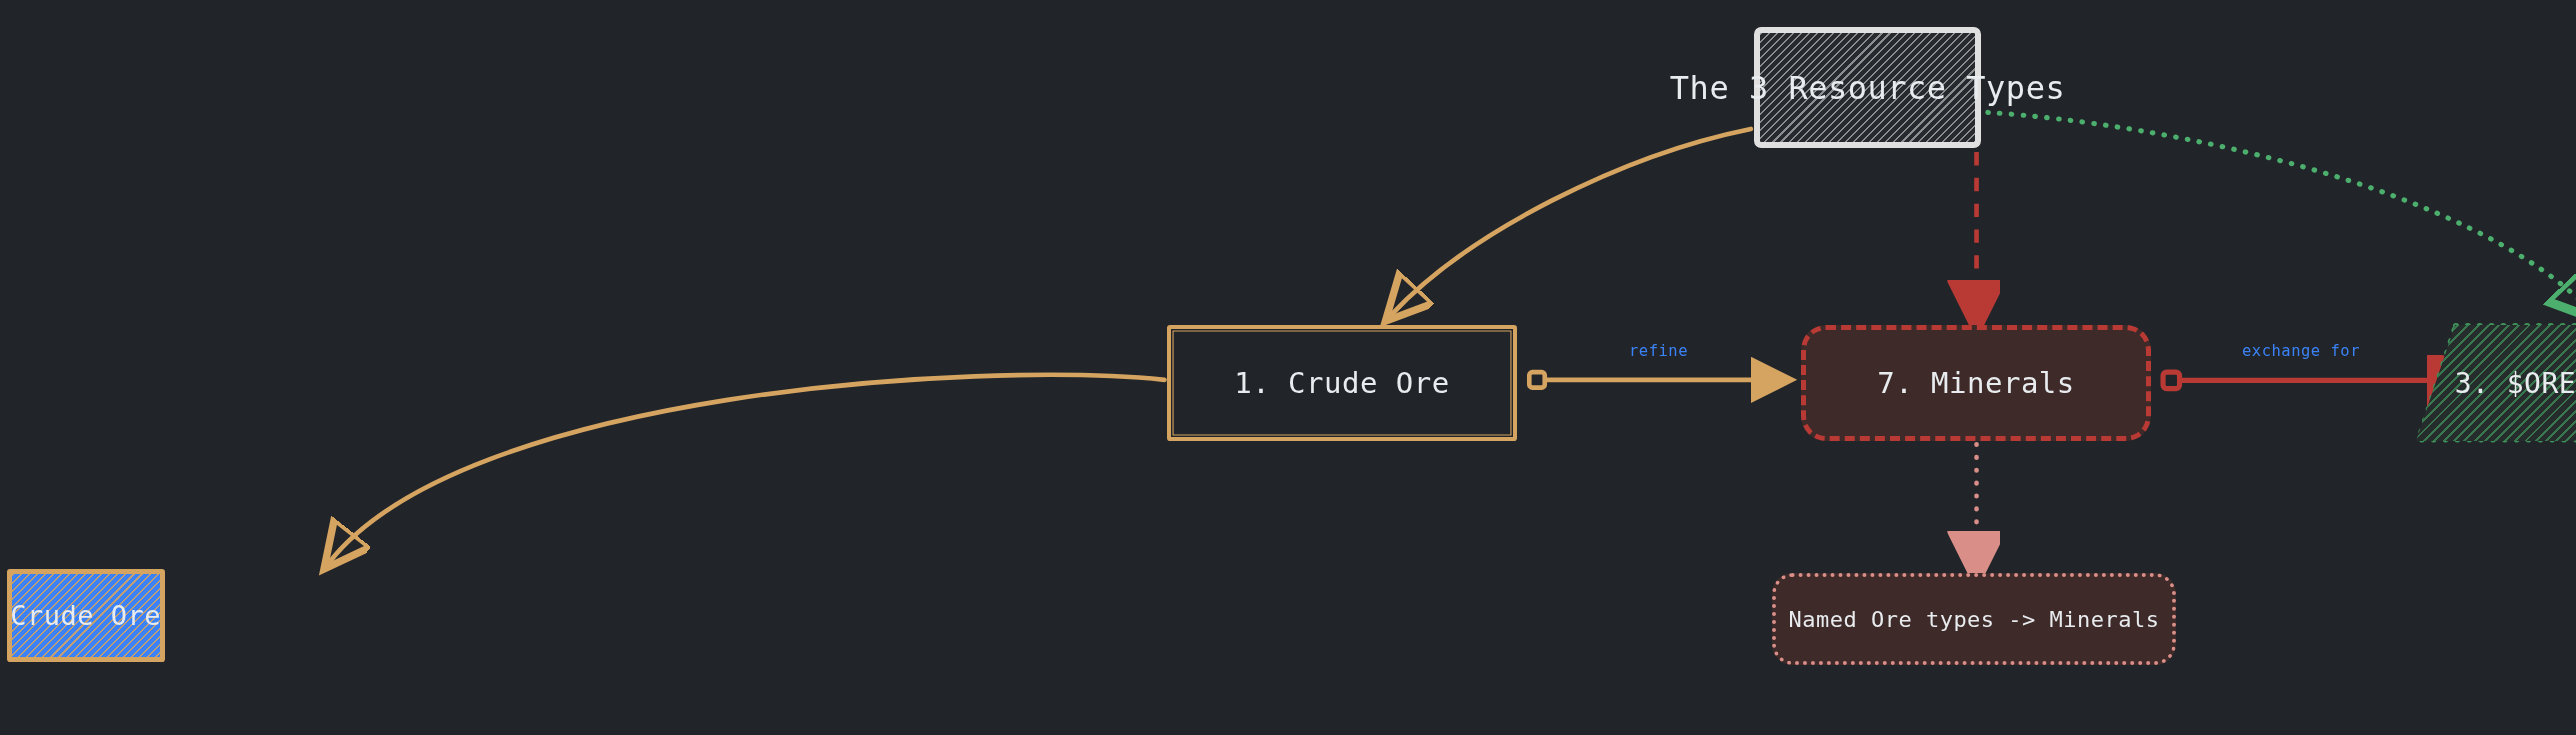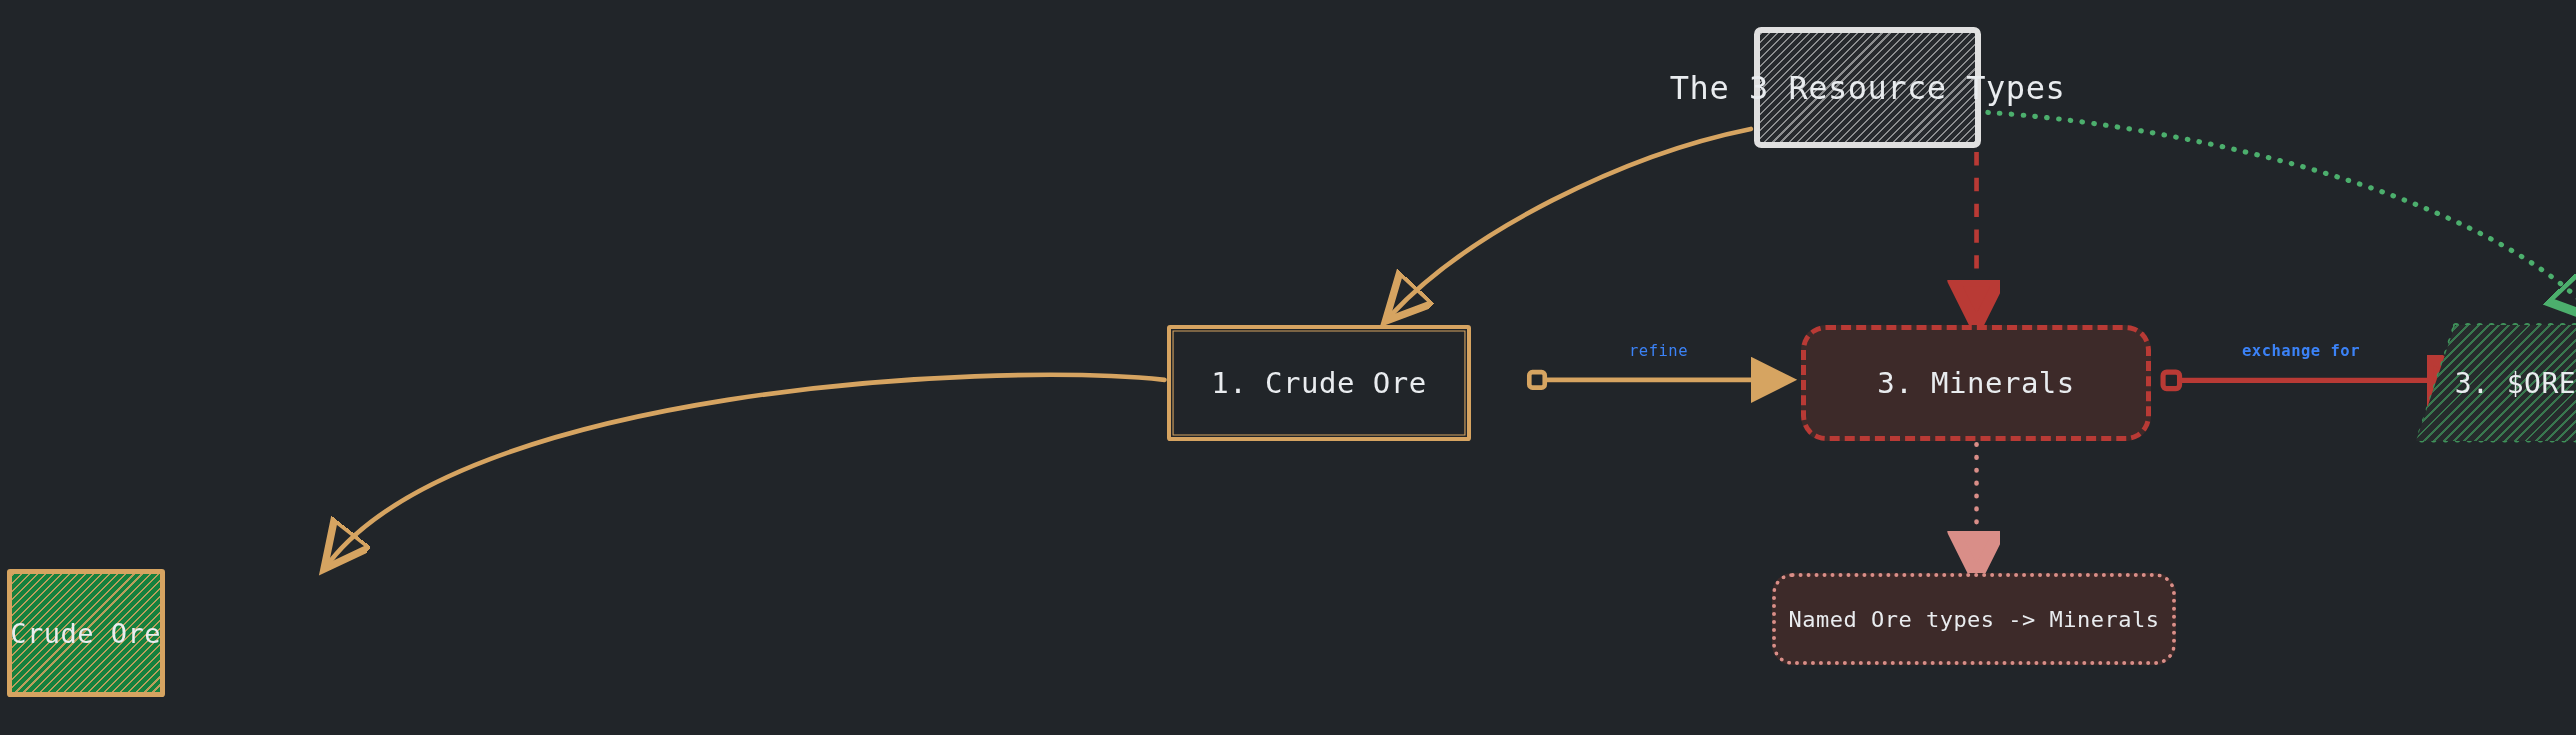--- a/index.html
+++ b/index.html
@@ -22,21 +22,21 @@
     border:6.7px solid #e0e0e0;border-radius:7.2px;
     background:#26292d;
   }
   .n-title .hatch{position:absolute;inset:0;
     background:repeating-linear-gradient(135deg, rgba(224,224,224,.55) 0 1.5px, rgba(0,0,0,0) 1.5px 5.7px);
   }
   .n-title .lbl{font-size:32px;}
 
   
   .n-crude1{
-    left:1167px;top:325px;width:304px;height:116px;
+    left:1167px;top:325px;width:350px;height:116px;
     border:4.6px solid #d6a461;border-radius:3.1px;background:#212529;
     box-shadow: inset 0 0 0 1.5px #212529, inset 0 0 0 2.6px #d6a461;
   }
   .n-crude1 .lbl{font-size:29px;}
 
   
   .n-min{
     left:1801px;top:325px;width:350px;height:116px;
     border:5.7px dashed #b93a35;border-radius:25px;
     background:#3d2a29;
@@ -52,39 +52,39 @@
     -webkit-clip-path:polygon(11% 0,89% 0,100% 100%,0 100%);
     clip-path:polygon(11% 0,89% 0,100% 100%,0 100%);
     background:
       repeating-linear-gradient(135deg, rgba(63,145,90,.75) 0 2.1px, rgba(0,0,0,0) 2.1px 7.2px),
       #262b2c;
   }
   .n-ore .lbl{font-size:28px;}
 
   
   .n-crude2{
-    left:6.7px;top:569px;width:158px;height:128px;
-    border:5.2px solid #d6a461;border-radius:3.1px;background:#15803d;
+    left:6.7px;top:569px;width:158px;height:93px;
+    border:5.2px solid #d6a461;border-radius:3.1px;background:#3b82f6;
   }
   .n-crude2 .hatch{position:absolute;inset:0;
     background:repeating-linear-gradient(135deg, rgba(214,164,97,.85) 0 1.5px, rgba(0,0,0,0) 1.5px 5.7px);
   }
   .n-crude2 .lbl{font-size:27px;}
 
   
   .n-note{
     left:1772px;top:573px;width:404px;height:92px;
     border:4.1px dotted #d98e88;border-radius:20.6px;background:#3d2a29;
   }
   .n-note .lbl{font-size:22px;}
 
   
   .elabel{position:absolute;color:#3b82f6;font-size:15.5px;white-space:nowrap;letter-spacing:0.5px;}
   .el-refine{left:1629px;top:342px;}
-  .el-exchange{left:2242px;top:342px;font-weight:bold;}
+  .el-exchange{left:2242px;top:342px;}
 </style>
 </head>
 <body>
 
 <div id="canvas">
 
   <svg id="edges" viewBox="0 0 7831 1428">
     <defs>
       <marker id="open-tan" markerWidth="14" markerHeight="14" refX="8" refY="5" orient="auto">
         <path d="M0,0 L10,5 L0,10 z" fill="none" stroke="#d6a461" stroke-width="1.6"></path>
@@ -130,21 +130,21 @@
   <div class="node n-title">
     <div class="hatch"></div>
     <span class="lbl">The 3 Resource Types</span>
   </div>
 
   <div class="node n-crude1">
     <span class="lbl">1. Crude Ore</span>
   </div>
 
   <div class="node n-min">
-    <span class="lbl">3. Minerals</span>
+    <span class="lbl">7. Minerals</span>
   </div>
 
   <div class="node n-ore">
     <div class="trap"></div>
     <span class="lbl">3. $ORE Currency</span>
   </div>
 
   <div class="node n-crude2">
     <div class="hatch"></div>
     <span class="lbl">Crude Ore</span>

